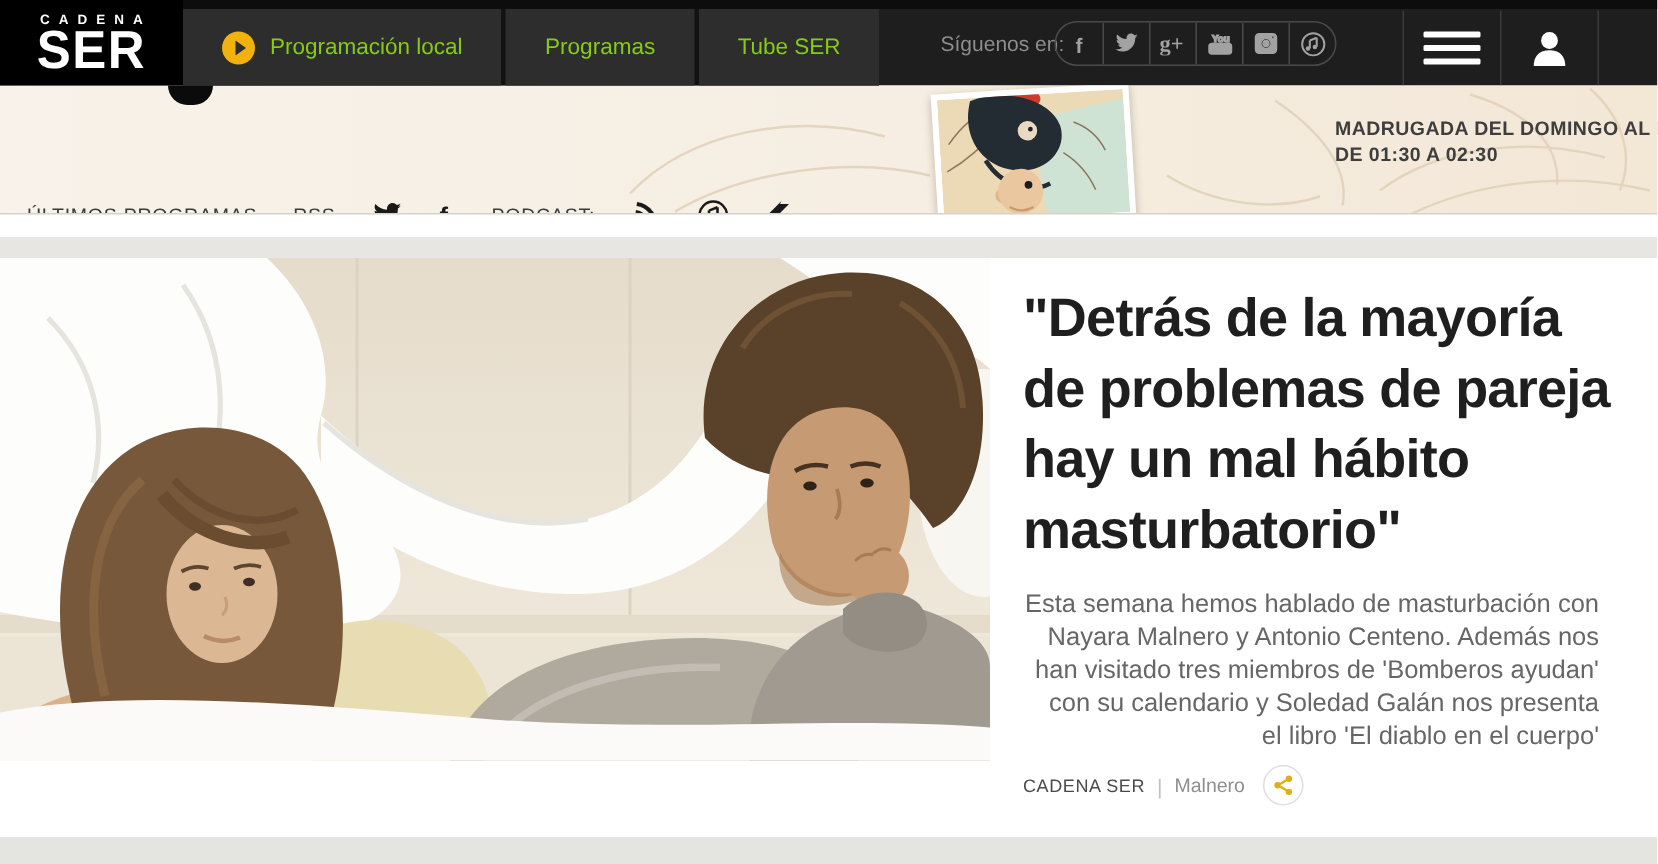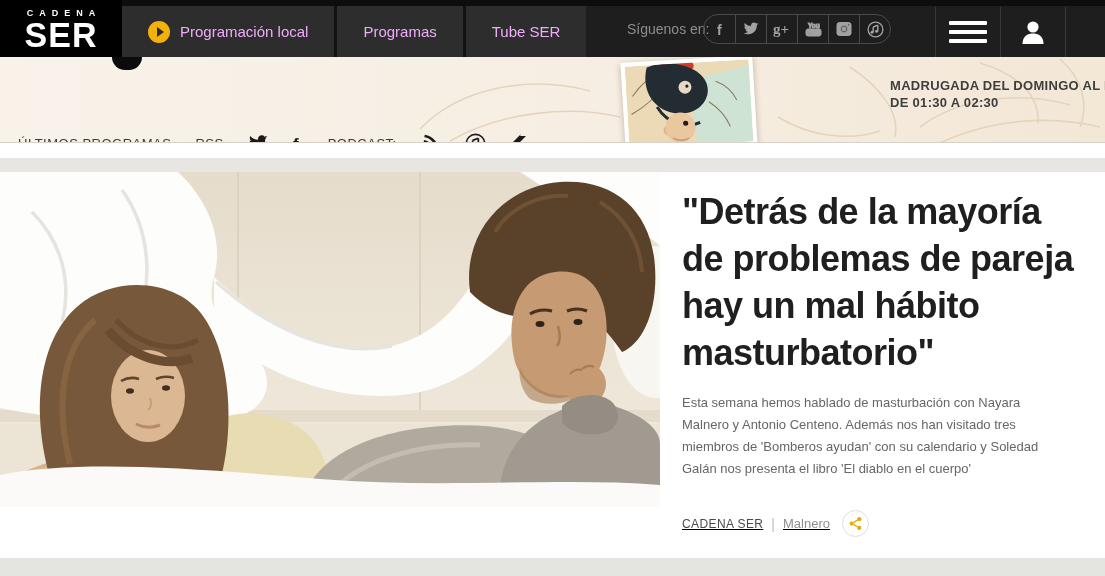--- a/index.html
+++ b/index.html
@@ -12,21 +12,21 @@
   .topnav::before { content:""; position:absolute; left:0; top:0; right:0; height:6px; background:#0d0d0d; z-index:3; }
   .logo-block { position:absolute; left:0; top:0; width:122px; height:57px; background:#000; z-index:4;
                 display:flex; flex-direction:column; align-items:center; justify-content:center; }
   .logo-tagline { color:#fff; font-size:9px; letter-spacing:6px; font-weight:700; margin-bottom:1px; padding-left:6px; }
   .logo-name { color:#fff; font-size:34px; font-weight:800; letter-spacing:1px; line-height:30px; transform:scaleY(1.05); }
   .logo-bump { position:absolute; left:112px; top:57px; width:30px; height:13px; background:#0b0b0b;
                border-radius:0 0 16px 16px; z-index:5; }
 
   .menu { position:absolute; left:122px; top:6px; height:51px; display:flex; gap:3px; background:#121212; z-index:2; }
   .menu-item { background:#2d2d2d; height:51px; display:flex; align-items:center; gap:10px;
-               padding:0 26px; color:#f0abfc; font-size:15px; cursor:pointer; white-space:nowrap; }
+               padding:0 26px; color:#84cc16; font-size:15px; cursor:pointer; white-space:nowrap; }
   .play-badge { width:22px; height:22px; border-radius:50%; background:#f1b20e; position:relative; flex:0 0 auto; }
   .play-badge::after { content:""; position:absolute; left:8.5px; top:6px; border-left:7px solid #2d2d2d;
                border-top:5px solid transparent; border-bottom:5px solid transparent; }
 
   .follow-label { position:absolute; left:627px; top:0; height:57px; display:flex; align-items:center;
                   color:#8d8d8d; font-size:14px; }
   .social-pill { position:absolute; left:703px; top:14px; height:30px; display:flex;
                  border:1px solid #4a4a4a; border-radius:15px; overflow:hidden; }
   .social-cell { width:31px; height:100%; display:flex; align-items:center; justify-content:center;
                  border-left:1px solid #4a4a4a; color:#a2a2a2; cursor:pointer; }
@@ -56,22 +56,22 @@
   .band { position:absolute; left:0; width:1105px; background:#e7e6e2; }
   .band.top-band { top:158px; height:14px; }
   .band.bottom-band { top:558px; height:18px; background:#e4e4e0; }
   .article-card { position:absolute; left:0; top:172px; width:1105px; height:386px; background:#fff; }
 
   .hero-photo { position:absolute; left:0; top:0; width:660px; height:335px; cursor:pointer; }
   .hero-photo svg { display:block; }
 
   .headline { position:absolute; left:682px; top:16px; width:398px; font-size:36px; line-height:47px;
               font-weight:700; color:#1f1f1f; letter-spacing:-.5px; cursor:pointer; }
-  .summary { position:absolute; left:682px; top:220px; width:384px; font-size:13px; line-height:22px; color:#666; }
-  .byline { position:absolute; left:682px; top:338px; display:flex; align-items:center; gap:8px;text-decoration:underline; }
+  .summary { position:absolute; left:682px; top:220px; width:384px; font-size:17px; line-height:22px; color:#666;text-align:right; }
+  .byline { position:absolute; left:682px; top:338px; display:flex; align-items:center; gap:8px; }
   .byline .source { font-size:12px; letter-spacing:.4px; color:#4a4a4a; }
   .byline .sep { color:#c0c0c0; font-size:14px; }
   .byline .place { font-size:13px; color:#8e8e8e; }
   .share-btn { width:27px; height:27px; border-radius:50%; border:1px solid #dedede; background:#fff;
                display:flex; align-items:center; justify-content:center; cursor:pointer; margin-left:4px; }
 </style>
 </head>
 <body>
 
 <div id="stage">

